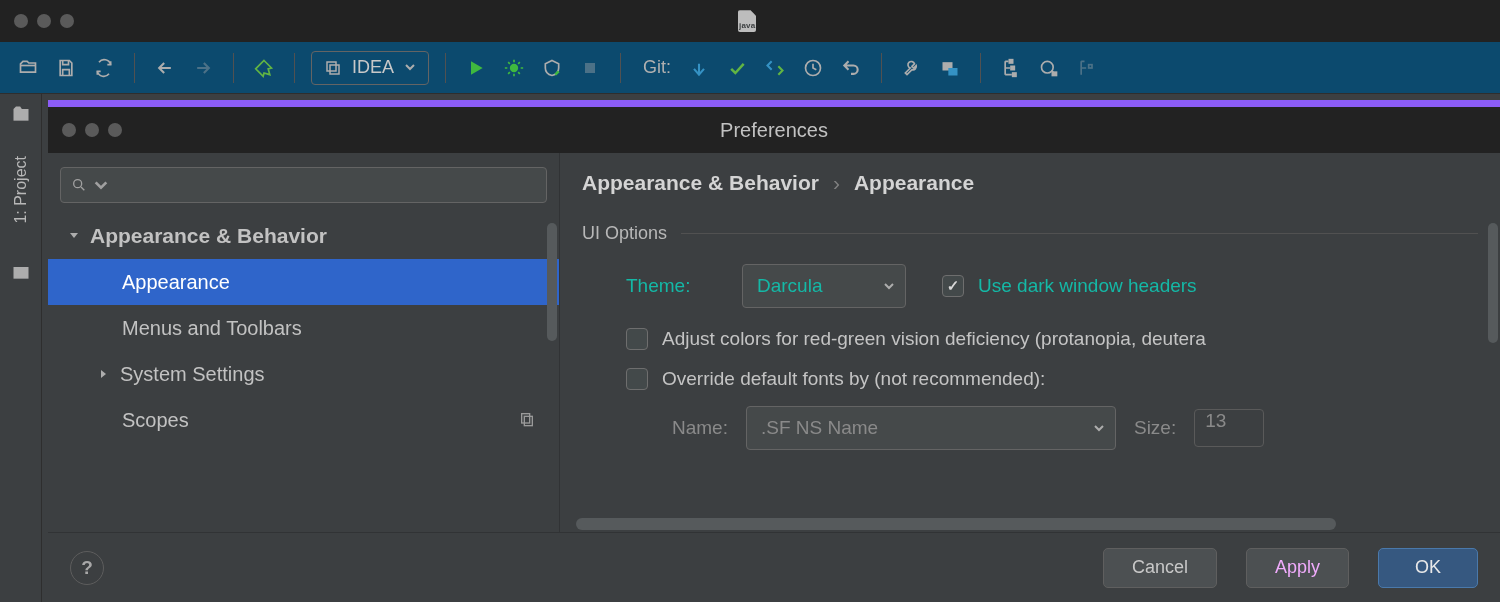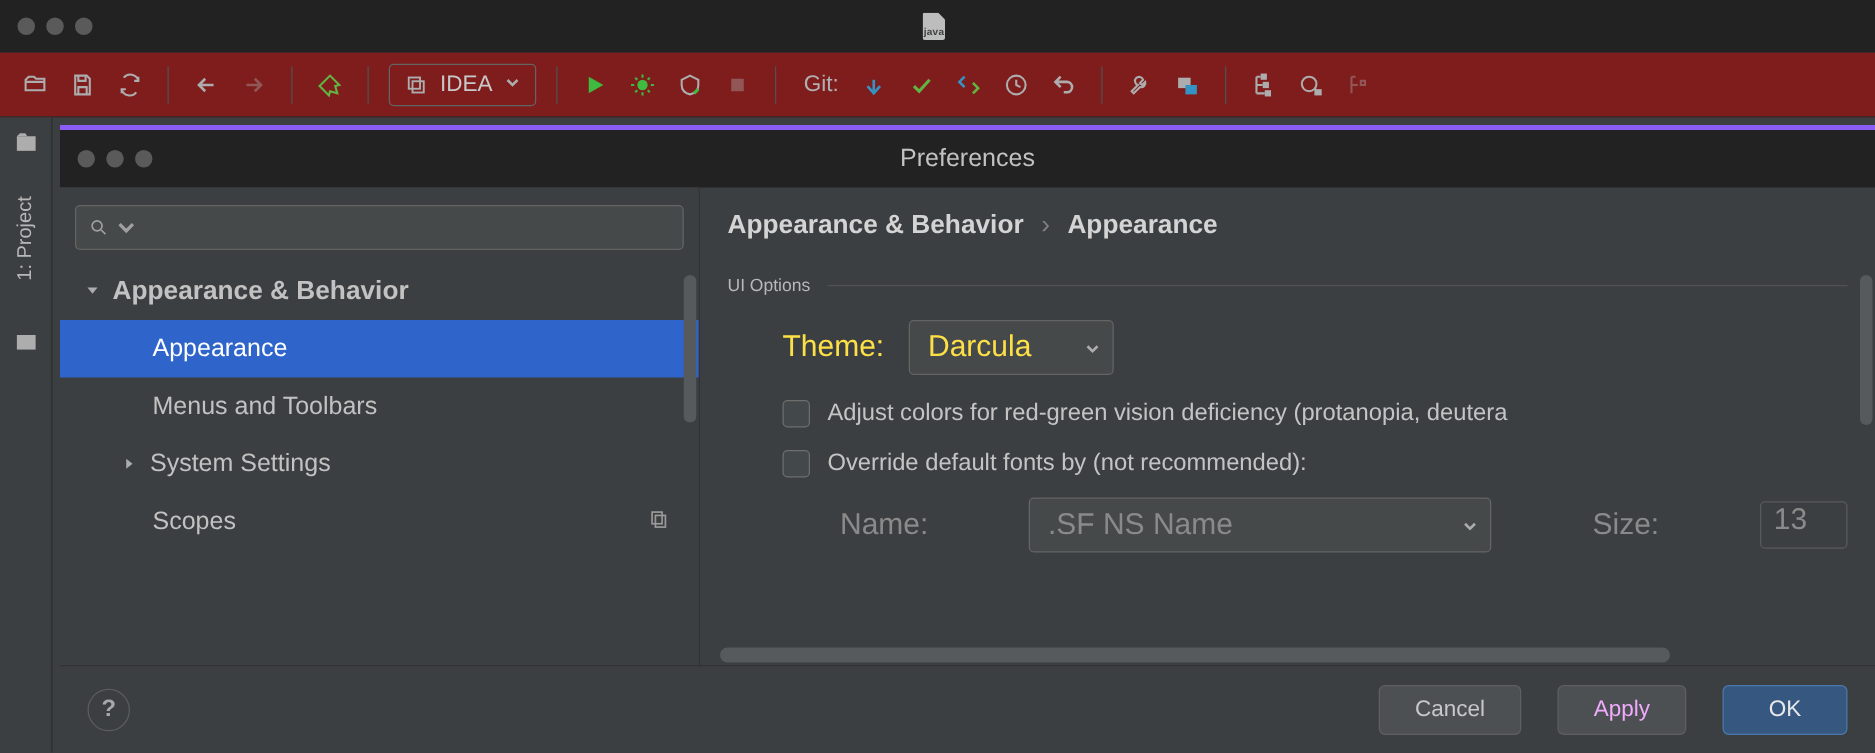--- a/index.html
+++ b/index.html
@@ -8,70 +8,70 @@
 
 .main-titlebar { height:42px; background:#222222; display:flex; align-items:center; padding:0 14px; gap:14px; position:relative; }
 .traffic { display:flex; gap:9px; }
 .traffic span { width:14px; height:14px; border-radius:50%; background:#5a5a5a; }
 .titlebar-title { color:#c0c0c0; font-size:18px; letter-spacing:0.2px; white-space:nowrap; position:absolute; left:50%; transform:translateX(-50%); }
 .java-file-icon { width:18px; height:22px; position:relative; display:inline-block; vertical-align:middle; margin-right:6px; }
 .java-file-icon::before { content:""; position:absolute; inset:0; background:#bdbdbd; clip-path:polygon(0 0,70% 0,100% 25%,100% 100%,0 100%); border-radius:2px; }
 .java-file-icon::after { content:"java"; position:absolute; left:1px; bottom:2px; font-size:8px; color:#3c3f41; font-weight:600; }
 
 
-.toolbar { height:52px; background:#7f1d1d; border-bottom:1px solid #2e2e2e; display:flex; align-items:center; padding:0 14px; gap:10px; }
+.toolbar { height:52px; background:#0c4a6e; border-bottom:1px solid #2e2e2e; display:flex; align-items:center; padding:0 14px; gap:10px; }
 .tbtn { width:28px; height:28px; display:flex; align-items:center; justify-content:center; color:#adadad; cursor:pointer; }
 .tbtn.disabled { opacity:0.4; cursor:default; }
 .tbtn svg { width:20px; height:20px; }
 .sep { width:1px; height:30px; background:#515151; margin:0 6px; }
 .run-config { display:flex; align-items:center; gap:10px; border:1px solid #646464; border-radius:4px; padding:4px 12px; height:34px; }
 .run-config .stacked { width:18px; height:18px; }
 .run-config span.label { font-size:18px; color:#c8c8c8; }
 .run-config .caret { color:#adadad; }
 .git-text { font-size:18px; color:#b0b0b0; margin:0 4px 0 6px; }
 
 
 .gutter { position:absolute; left:0; top:94px; width:42px; height:508px; background:#3c3f41; border-right:1px solid #2e2e2e; display:flex; flex-direction:column; align-items:center; padding-top:10px; gap:18px; }
 .gutter .proj-icon svg { width:20px; height:20px; }
 .gutter .vlabel { writing-mode:vertical-rl; transform:rotate(180deg); font-size:16px; color:#b8b8b8; margin-top:10px; }
 .gutter .folder-icon { margin-top:20px; }
 
 
-.prefs { position:absolute; left:48px; top:100px; right:0; height:502px; background:#3c3f41; border-top:4px solid #8b5cf6; display:flex; flex-direction:column; }
+.prefs { position:absolute; left:48px; top:100px; right:0; height:502px; background:#3c3f41; border-top:7px solid #8b5cf6; display:flex; flex-direction:column; }
 .prefs-titlebar { height:46px; background:#222222; display:flex; align-items:center; padding:0 14px; gap:12px; position:relative; }
 .prefs-title { color:#c2c2c2; font-size:20px; position:absolute; left:50%; transform:translateX(-50%); }
 .prefs-body { flex:1; display:flex; min-height:0; }
 .prefs-left { width:512px; background:#3c3f41; display:flex; flex-direction:column; border-right:1px solid #313335; position:relative; }
 .search-wrap { padding:14px 12px 10px; }
 .search-box { height:36px; border:1px solid #646464; border-radius:4px; background:#45494a; display:flex; align-items:center; padding:0 10px; gap:6px; }
 .search-box svg { width:16px; height:16px; color:#a0a0a0; }
 .tree { flex:1; overflow:hidden; }
 .tree-row { display:flex; align-items:center; height:46px; padding-left:20px; font-size:20px; color:#c2c2c2; cursor:pointer; position:relative; }
 .tree-row .chev { width:12px; height:12px; margin-right:10px; display:flex; align-items:center; justify-content:center; color:#adadad; }
 .tree-row.root { font-weight:600; font-size:21px; }
 .tree-row.child { padding-left:74px; }
 .tree-row.selected { background:#2f65ca; color:#ffffff; }
 .tree-row .right-icon { position:absolute; right:24px; color:#9a9a9a; }
 .tree-row .right-icon svg { width:16px; height:16px; }
 .left-scrollbar { position:absolute; right:2px; top:70px; width:10px; height:118px; background:#565a5c; border-radius:5px; }
 
 .prefs-right { flex:1; padding:18px 22px 0 22px; position:relative; overflow:hidden; }
 .breadcrumb { display:flex; align-items:center; gap:14px; font-size:21px; font-weight:600; color:#d4d4d4; margin-bottom:28px; }
 .breadcrumb .bsep { color:#808080; font-weight:400; }
-.section-title { font-size:14px; color:#b8b8b8; display:flex; align-items:center; gap:14px; margin-bottom:20px; }
+.section-title { font-size:18px; color:#b8b8b8; display:flex; align-items:center; gap:14px; margin-bottom:20px; }
 .section-title .line { flex:1; height:1px; background:#515151; }
-.form-row { display:flex; align-items:center; gap:20px; margin-bottom:20px; padding-left:44px; font-size:24px; color:#fde047; }
+.form-row { display:flex; align-items:center; gap:36px; margin-bottom:20px; padding-left:44px; font-size:19px; color:#14b8a6; }
 .label-fld { min-width:80px; }
 .select { display:flex; align-items:center; justify-content:space-between; border:1px solid #646464; border-radius:4px; background:#45494a; height:44px; padding:0 10px 0 14px; min-width:164px; }
 .select .caret svg { width:12px; height:12px; color:#adadad; }
 .check-row { display:flex; align-items:center; gap:14px; padding-left:44px; font-size:19px; color:#c4c4c4; margin-bottom:16px; white-space:nowrap;margin-top:18px; }
 .check { width:22px; height:22px; border:1px solid #6e6e6e; border-radius:4px; background:#43494a; display:flex; align-items:center; justify-content:center; color:#d8d8d8; flex-shrink:0; }
 .check.checked::after { content:"✓"; font-size:15px; font-weight:700; }
 .inline-check { display:flex; align-items:center; gap:14px; }
-.font-row { display:flex; align-items:center; padding-left:90px; font-size:24px; color:#8a8a8a;justify-content:space-between; }
+.font-row { display:flex; align-items:center; gap:18px; padding-left:90px; font-size:19px; color:#8a8a8a; }
 .font-row .select { min-width:370px; color:#8a8a8a; }
 .font-row .size-input { width:70px; height:38px; border:1px solid #5a5a5a; border-radius:4px; background:#3c3f41; padding:0 10px; color:#8a8a8a; }
 .right-scrollbar { position:absolute; right:2px; top:70px; width:10px; height:120px; background:#565a5c; border-radius:5px; }
 .h-scrollbar { position:absolute; left:16px; bottom:2px; height:12px; width:760px; background:#565a5c; border-radius:6px; }
 
 .prefs-footer { height:70px; border-top:1px solid #313335; display:flex; align-items:center; padding:0 22px; }
 .help-btn { width:34px; height:34px; border:1px solid #5d5d5d; border-radius:50%; display:flex; align-items:center; justify-content:center; color:#a8a8a8; font-size:19px; font-weight:600; cursor:pointer; }
 .footer-btns { margin-left:auto; display:flex; gap:29px; }
 .btn { height:40px; padding:0 28px; border:1px solid #5f5f5f; border-radius:5px; background:#4c5052; color:#c8c8c8; font-size:18px; display:flex; align-items:center; cursor:pointer; }
 .btn.disabled { color:#f0abfc; cursor:default; }
@@ -309,20 +309,24 @@
       </div>
 
       <div class="form-row">
         <span class="label-fld">Theme:</span>
         <div class="select">
           <span>Darcula</span>
           <span class="caret"><svg viewBox="0 0 12 12">
                 <path d="M2 4l4 4 4-4" fill="none" stroke="currentColor" stroke-width="2"></path>
               </svg></span>
         </div>
+        <div class="inline-check">
+          <div class="check checked"></div>
+          <span>Use dark window headers</span>
+        </div>
       </div>
 
       <div class="check-row">
         <div class="check"></div>
         <span>Adjust colors for red-green vision deficiency (protanopia, deutera</span>
       </div>
       <div class="check-row">
         <div class="check"></div>
         <span>Override default fonts by (not recommended):</span>
       </div>

